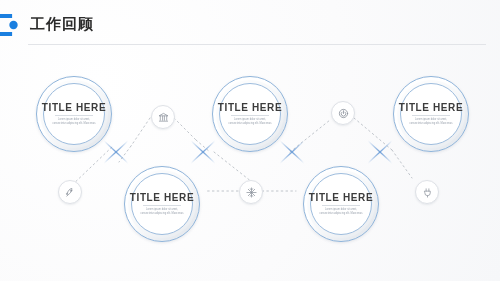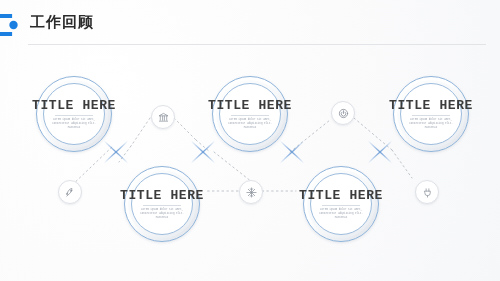--- a/index.html
+++ b/index.html
@@ -6,21 +6,20 @@
   body{
     width:500px;height:281px;overflow:hidden;
     background:#ffffff;
     font-family:"Liberation Sans","DejaVu Sans",sans-serif;
     position:relative;
   }
   #stage{
     position:absolute;inset:0;width:500px;height:281px;
     background:
       radial-gradient(circle at 20% 30%, #ffffff 0%, #fbfbfc 55%, #f6f7f9 100%);
-    font-family: Liberation Mono, monospace;
   }
   
   .header{position:absolute;left:0;top:0;width:500px;height:48px;}
   .hdr-icon{
     position:absolute;left:-6px;top:14px;width:34px;height:22px;
   }
   .hdr-title{
     position:absolute;left:30px;top:13px;
     font-size:15px;font-weight:bold;color:#2b2b2b;
     letter-spacing:1px;line-height:22px;
@@ -55,21 +54,21 @@
     border:1px solid #9dbcdd;
     background:#ffffff;
   }
   .node .face{
     position:absolute;left:9px;top:9px;right:9px;bottom:9px;
     border-radius:50%;background:#ffffff;
     display:flex;flex-direction:column;align-items:center;justify-content:center;
     text-align:center;
   }
   .node-title{
-    font-size:13px;font-weight:bold;color:#3c3c3c;
+    font-size:10px;font-weight:bold;color:#3c3c3c;
     letter-spacing:.6px;white-space:nowrap;
     margin-bottom:2px;
   }
   .node-divider{
     width:38px;height:1px;background:#d8dde3;margin-bottom:2px;
   }
   .node-desc{
     font-size:2.6px;color:#9aa2ad;line-height:1.55;
     width:46px;word-wrap:break-word;
   }

